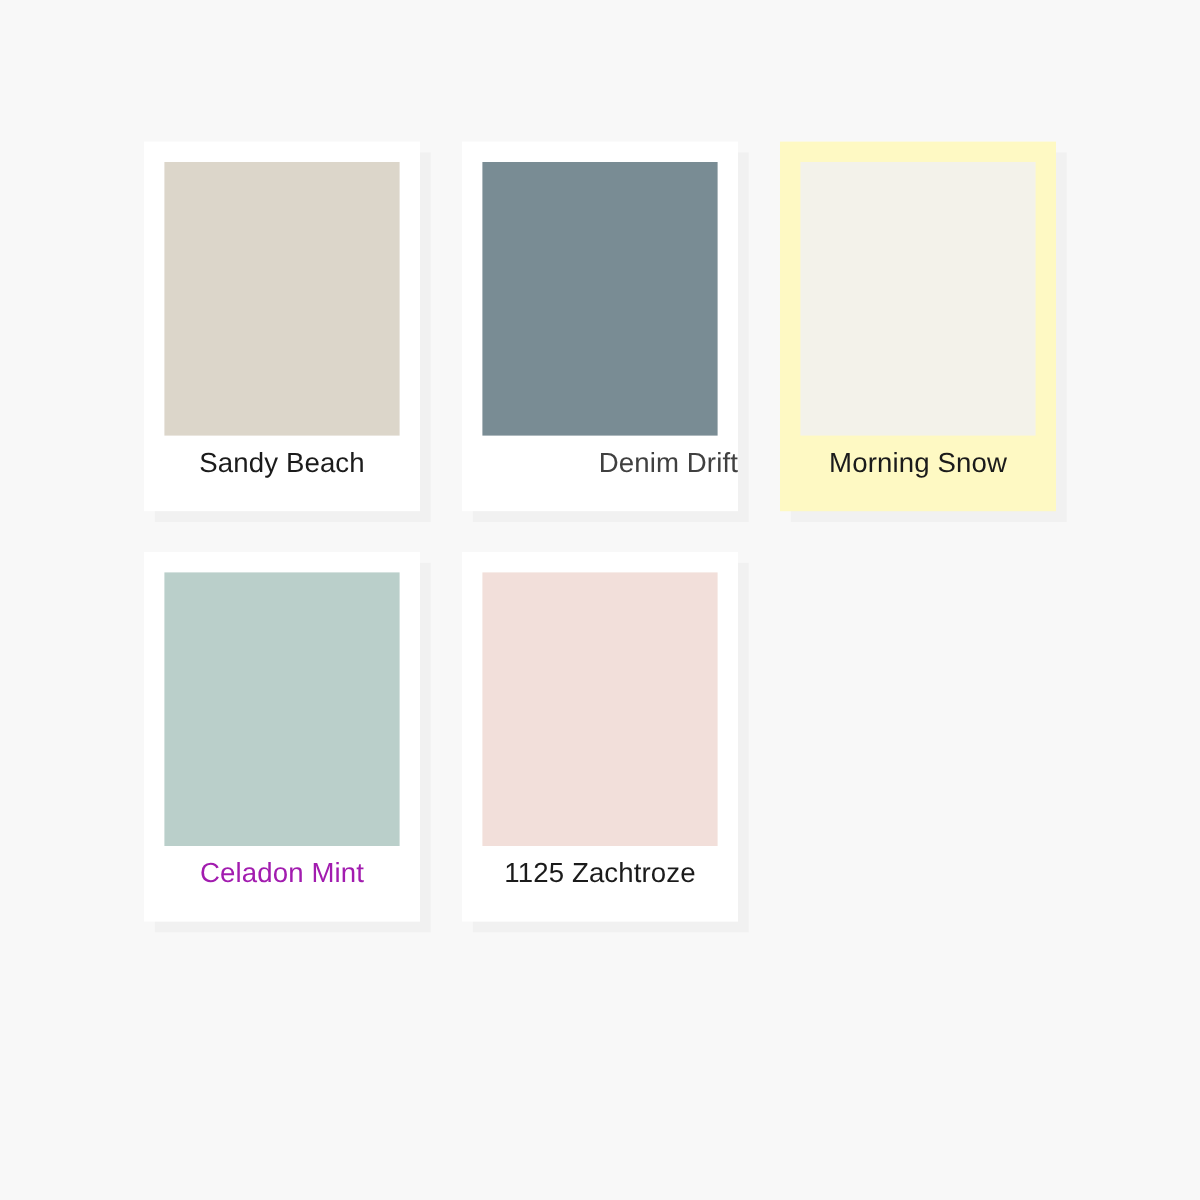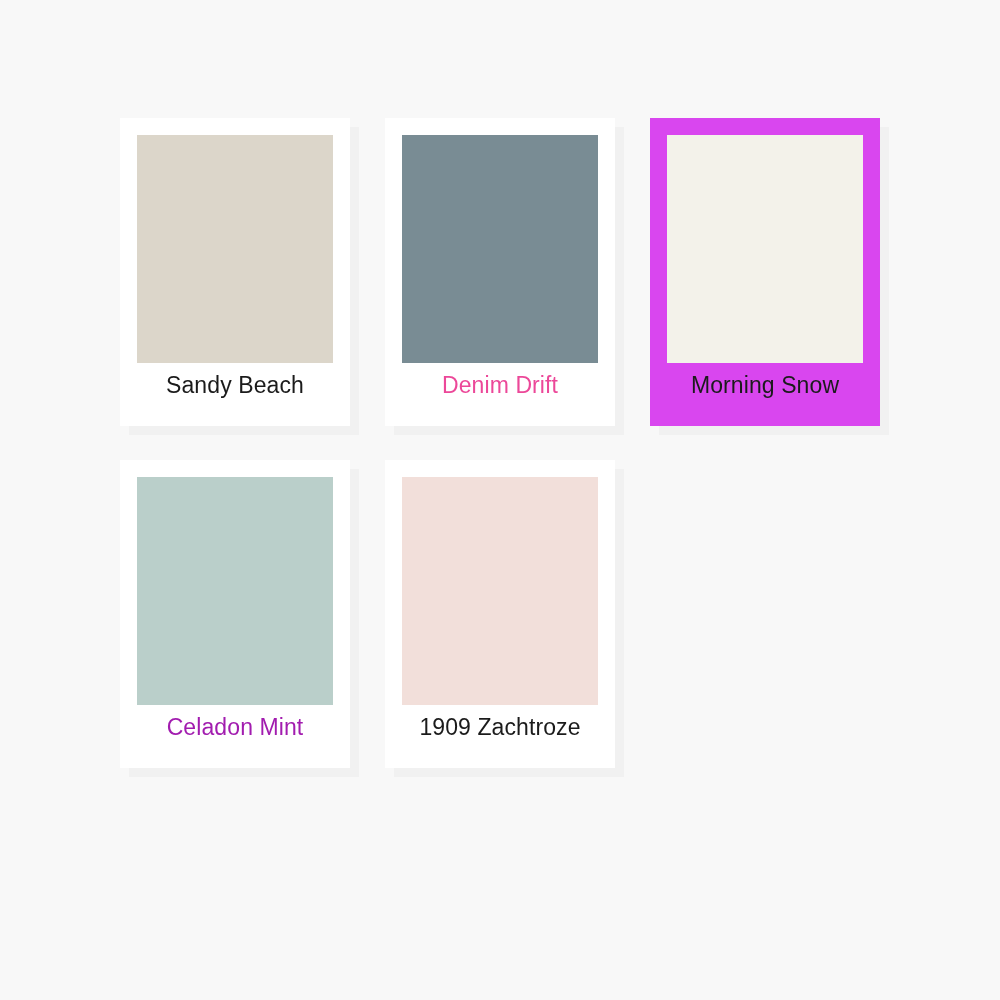--- a/index.html
+++ b/index.html
@@ -70,33 +70,33 @@
 <div id="palette-board">
   <div class="swatch-grid">
 
     <div class="swatch-card" style="background: rgb(255, 255, 255);">
       <div class="swatch-color" style="background-color: rgb(220, 214, 202);"></div>
       <div class="swatch-label" style="color: rgb(27, 27, 27);">Sandy Beach</div>
     </div>
 
     <div class="swatch-card" style="background: rgb(255, 255, 255);">
       <div class="swatch-color" style="background-color: rgb(121, 140, 148);"></div>
-      <div class="swatch-label" style="color: #ec4899;">Denim Drift</div>
+      <div class="swatch-label" style="color: #404040; text-align: right;">Denim Drift</div>
     </div>
 
-    <div class="swatch-card" style="background: #d946ef;">
+    <div class="swatch-card" style="background: #fef9c3;">
       <div class="swatch-color" style="background-color: rgb(243, 242, 234);"></div>
       <div class="swatch-label" style="color: rgb(27, 27, 27);">Morning Snow</div>
     </div>
 
     <div class="swatch-card" style="background: rgb(255, 255, 255);">
       <div class="swatch-color" style="background-color: rgb(186, 207, 202);"></div>
       <div class="swatch-label" style="color: #a21caf;">Celadon Mint</div>
     </div>
 
     <div class="swatch-card" style="background: rgb(255, 255, 255);">
       <div class="swatch-color" style="background-color: rgb(242, 223, 218);"></div>
-      <div class="swatch-label" style="color: rgb(27, 27, 27);">1909 Zachtroze</div>
+      <div class="swatch-label" style="color: rgb(27, 27, 27);">1125 Zachtroze</div>
     </div>
 
 
   </div>
 </div>
 
 </body></html>

